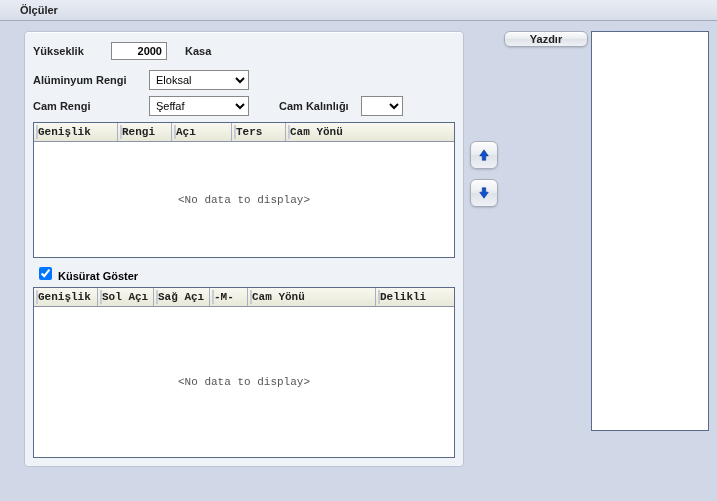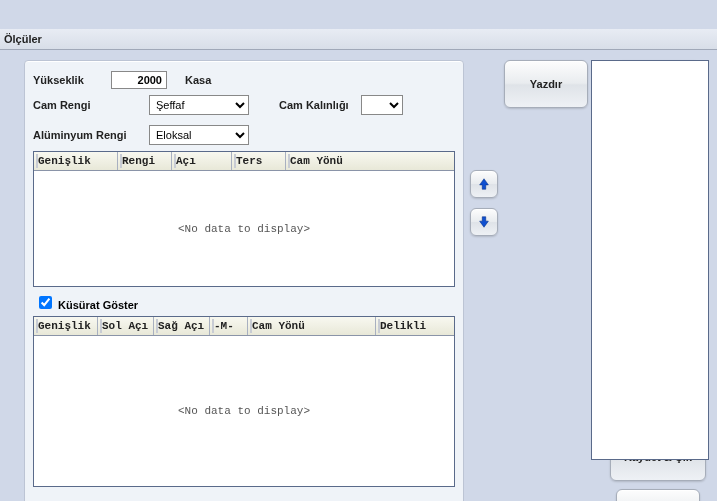--- a/index.html
+++ b/index.html
@@ -13,24 +13,23 @@
     overflow: hidden;
   }
   .window {
     position: relative;
     width: 717px;
     height: 501px;
   }
   .titlebar {
     background: linear-gradient(#e8ecf4, #d8dee8);
     border-bottom: 1px solid #a0a8b8;
-    padding: 4px 4px;
+    padding: 4px 20px;
     font-weight: bold;
     color: #222;
-    margin-top: 29px;
   }
   .body-area {
     display: flex;
     padding: 10px 8px 8px 24px;
     gap: 6px;
     position: relative;
   }
   .left-panel {
     width: 440px;
     background: #eff3f8;
@@ -97,21 +96,21 @@
     justify-content: center;
     color: #555;
   }
   .chk { margin: 6px 0 4px 2px; }
   .chk label { font-weight: bold; }
   .btn {
     display: inline-flex;
     align-items: center;
     justify-content: center;
     min-width: 84px;
-    height: 48px;
+    height: 16px;
     border: 1px solid #a6adb9;
     border-radius: 6px;
     background: linear-gradient(#fdfdfd, #e9ecef 48%, #dfe3e8 52%, #eef1f5);
     box-shadow: 0 1px 0 #fff inset, 0 1px 2px rgba(0,0,0,.15);
     font-weight: bold;
     color: #222;
     cursor: pointer;
   }
   .btn.small {
     min-width: 28px;
@@ -209,40 +208,40 @@
   <div class="titlebar">Ölçüler</div>
 
   <div class="body-area">
 
     <div class="left-panel">
 
       <div class="row">
         <span class="lbl" style="width:78px">Yükseklik</span>
         <input class="field-text" style="width: 56px; margin-right: 18px;" value="2000">
         <span class="lbl" style="width:52px">Kasa</span>
+      </div>
+
+      <div class="row" style="margin-top:10px">
+        <span class="lbl" style="width:116px">Alüminyum Rengi</span>
+        <select class="select" style="width:100px">
+          <option>Eloksal</option>
+        </select>
       </div>
 
       <div class="row">
         <span class="lbl" style="width:116px">Cam Rengi</span>
         <select class="select" style="width:100px">
           <option>Şeffaf</option>
         </select>
         <span class="lbl" style="margin-left:30px; width:82px">Cam Kalınlığı</span>
         <select class="select" style="width:42px">
           <option></option>
         </select>
       </div>
 
-      <div class="row" style="margin-top:10px">
-        <span class="lbl" style="width:116px">Alüminyum Rengi</span>
-        <select class="select" style="width:100px">
-          <option>Eloksal</option>
-        </select>
-      </div>
-
       <div class="table">
         <div class="table-head">
           <div class="th" style="width:84px">Genişlik</div>
           <div class="th" style="width:54px">Rengi</div>
           <div class="th" style="width:60px">Açı</div>
           <div class="th" style="width:54px">Ters</div>
           <div class="th" style="flex:1; border-right:none">Cam Yönü</div>
         </div>
         <div class="table-body">&lt;No data to display&gt;</div>
       </div>

